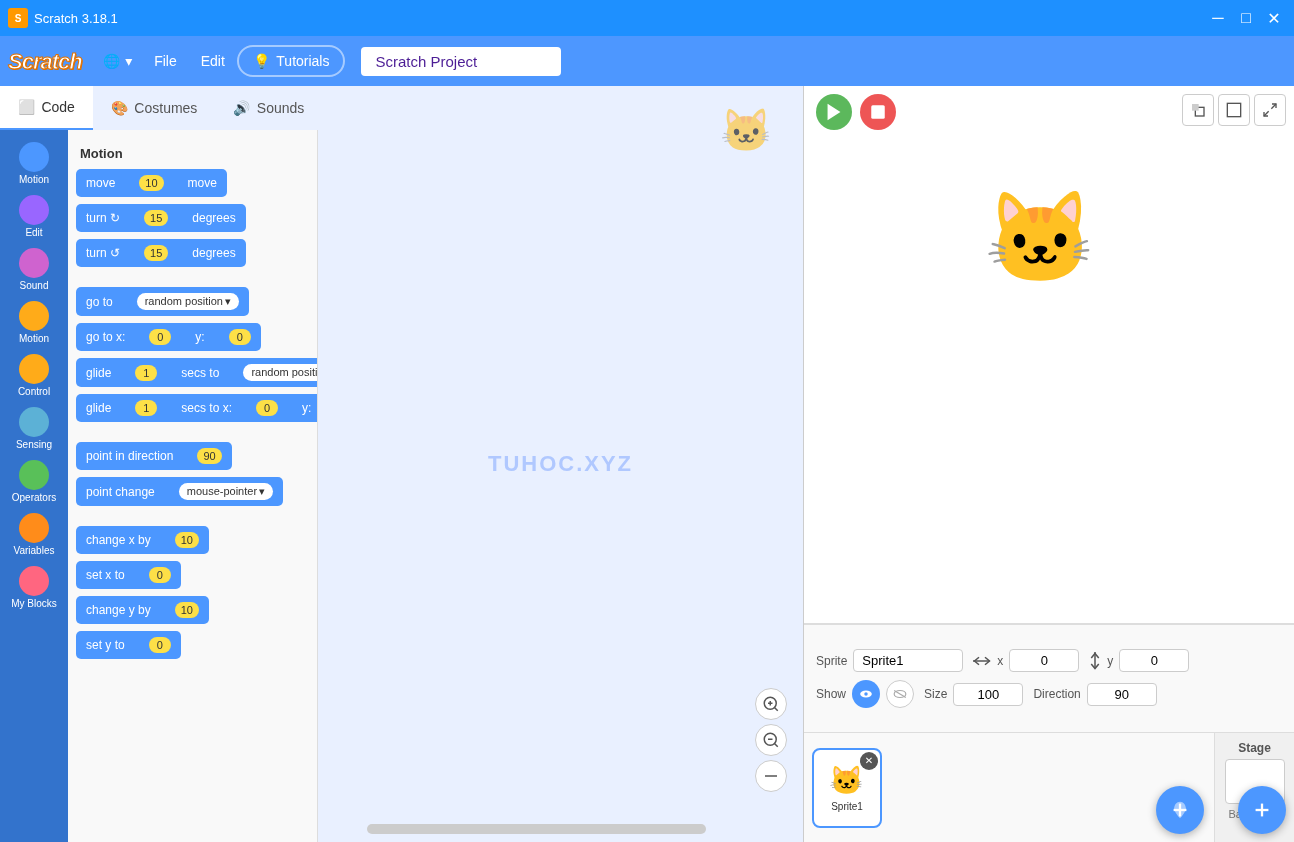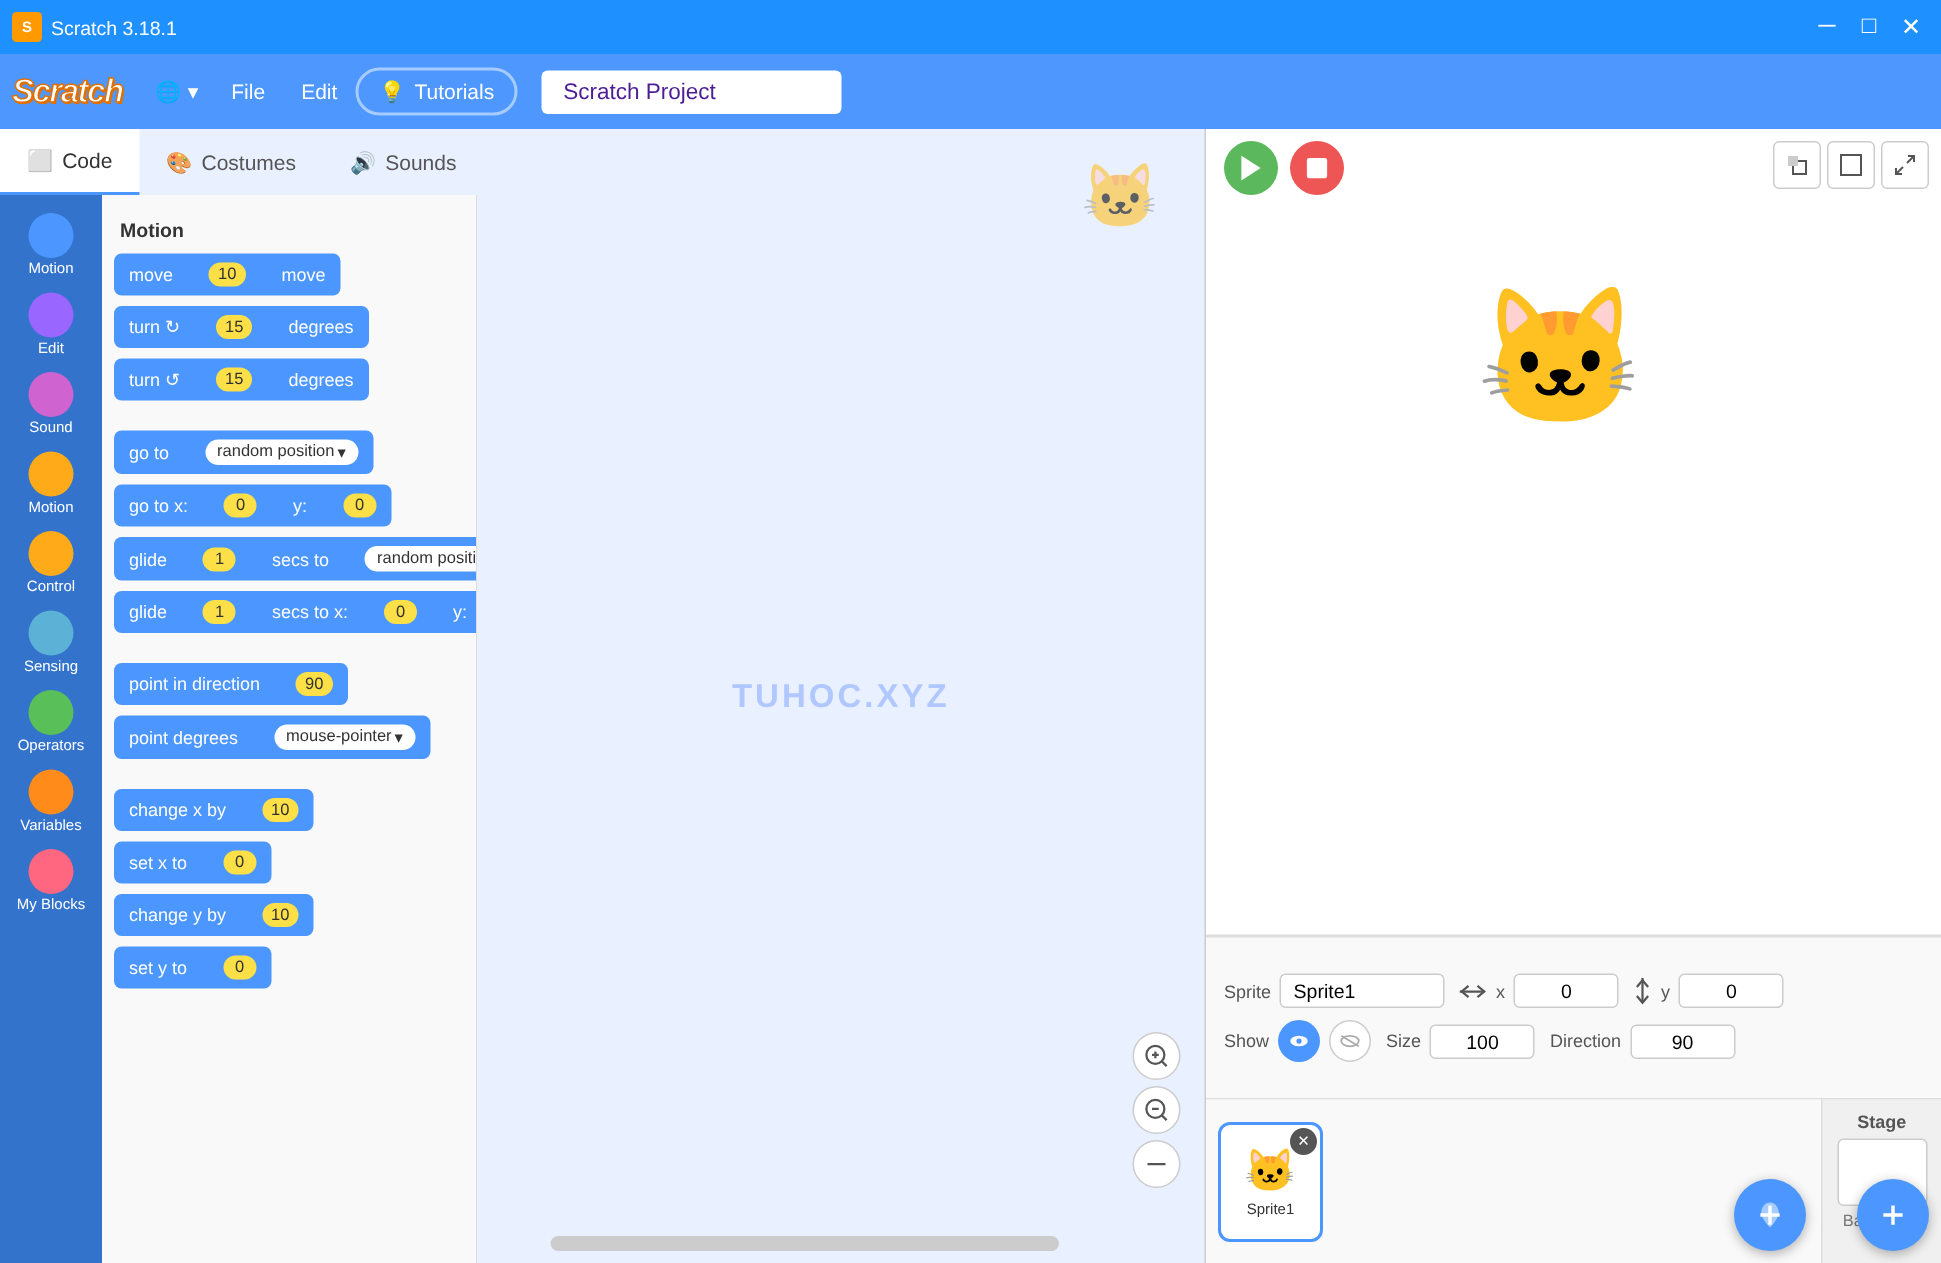--- a/index.html
+++ b/index.html
@@ -273,21 +273,21 @@
 
         <div class="block-row">
           <span class="block block-motion">
             <span>point in direction</span>
             <span class="block-input">90</span>
           </span>
         </div>
 
         <div class="block-row">
           <span class="block block-motion">
-            <span>point degrees</span>
+            <span>point change</span>
             <span class="block-dropdown">mouse-pointer <span>▾</span></span>
           </span>
         </div>
 
         <div class="block-gap"></div>
 
         <div class="block-row">
           <span class="block block-motion">
             <span>change x by</span>
             <span class="block-input">10</span>

